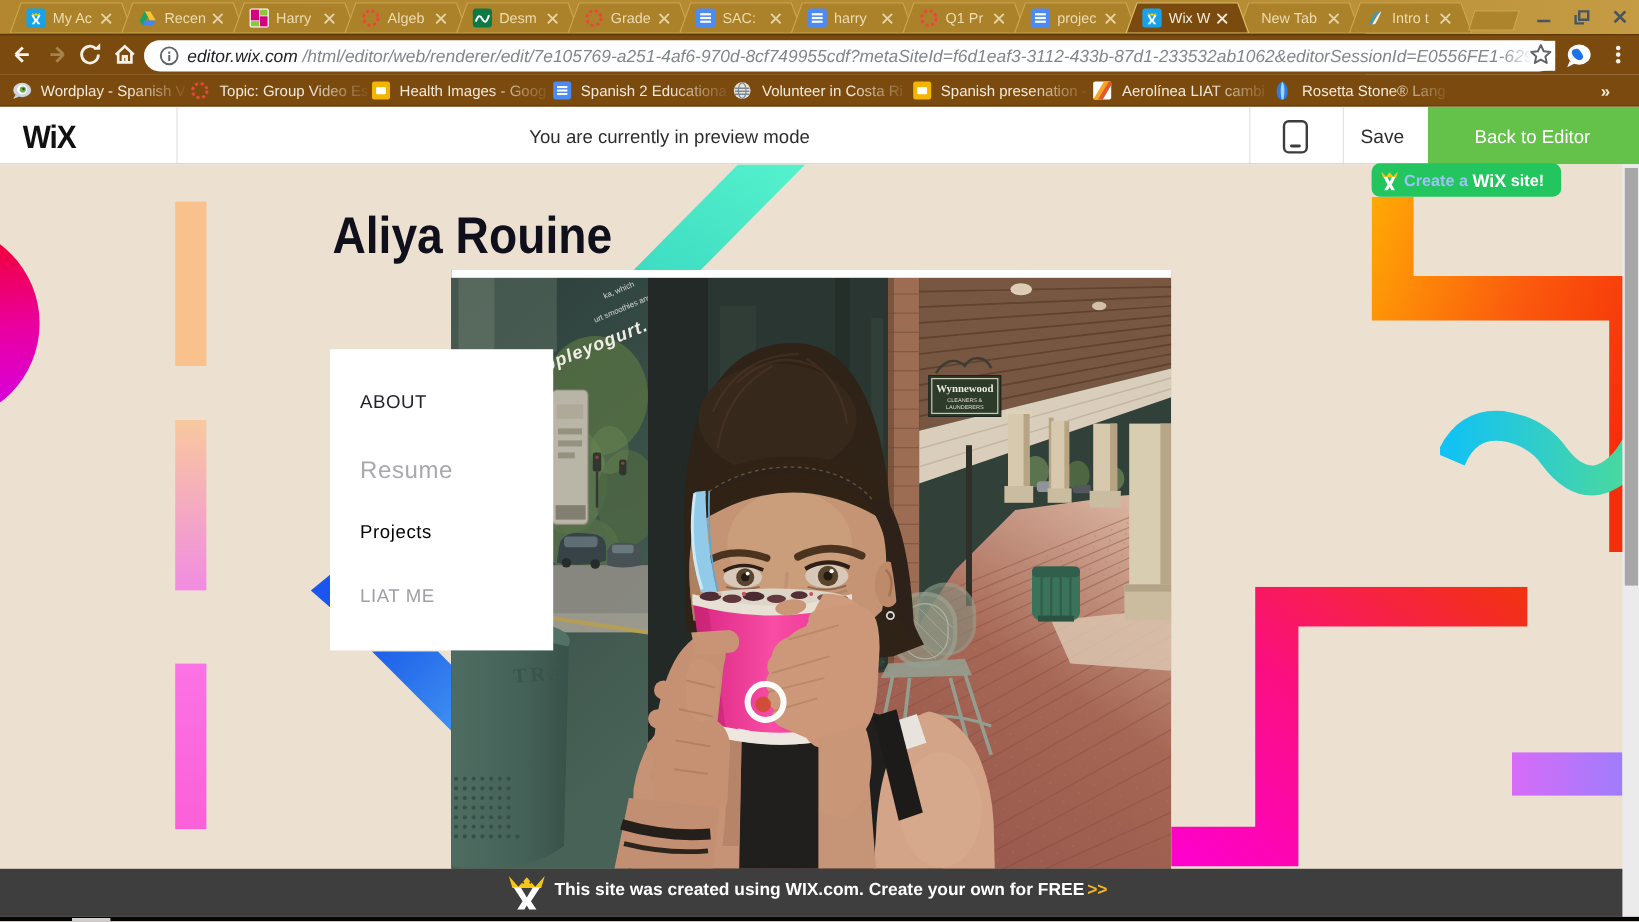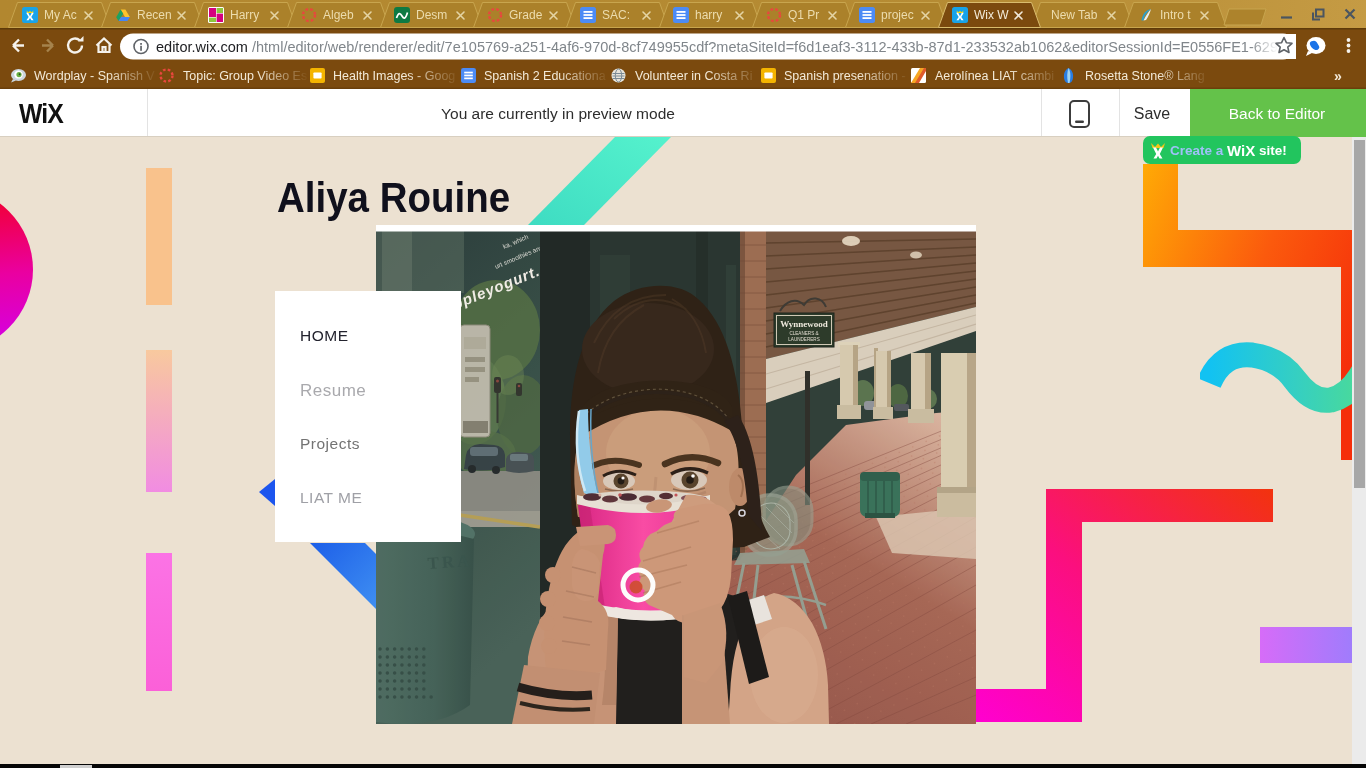--- a/index.html
+++ b/index.html
@@ -121,21 +121,21 @@
 </g>
 
 <g stroke="#4a5560" stroke-width="2.2" fill="none">
 <path d="M1281 17.5 L1292 17.5"></path>
 <path d="M1345.5 9.5 L1354.5 18.5 M1354.5 9.5 L1345.5 18.5"></path>
 </g>
 <path d="M1313 12.5 L1313 19.5 L1320 19.5 M1316 9.5 L1323.5 9.5 L1323.5 16.5 L1316 16.5 Z" stroke="#4a5560" stroke-width="2" fill="none"></path>
 </svg>
 </div>
 
-<div class="abs" id="toolbar" style="left:0;top:28px;width:1138px;height:34px;background:#7b4a0e;">
+<div class="abs" id="toolbar" style="left:0;top:28px;width:1138px;height:34px;background:#7b4a0e;font-style:italic;">
 <svg width="1366" height="34" viewBox="0 0 1366 34" style="position:absolute;left:0;top:0" xmlns="http://www.w3.org/2000/svg">
 <rect width="1366" height="34" fill="#7b4a0e"></rect>
 <rect width="1366" height="1.5" fill="#5e3a09"></rect>
 
 <path d="M24 17.5 L13 17.5 M13 17.5 L19 11.5 M13 17.5 L19 23.5" stroke="#f5f2ec" stroke-width="2.4" fill="none"></path>
 
 <path d="M42 17.5 L53 17.5 M53 17.5 L47 11.5 M53 17.5 L47 23.5" stroke="#a5834c" stroke-width="2.4" fill="none"></path>
 
 <path d="M82 17.5 A7 7 0 1 1 79.8 12.4" stroke="#f5f2ec" stroke-width="2.3" fill="none"></path>
 <path d="M83.5 8 L83.5 13.5 L78 13.5 Z" fill="#f5f2ec"></path>
@@ -540,23 +540,23 @@
 
 <path d="M148 440 L224 448 L218 499 L136 499 Z" fill="#c08a6c"></path>
 <path d="M142 462 Q180 473 216 470" stroke="#17120e" stroke-width="9" fill="none"></path>
 <path d="M144 478 Q180 487 214 484" stroke="#1f1811" stroke-width="4" fill="none"></path>
 <rect x="0" y="0" width="600" height="499" fill="#e6d2c4" opacity="0.07"></rect>
 
 <rect x="0" y="0" width="600" height="6.5" fill="#ffffff"></rect>
 </svg>
 
 <div class="abs" style="left:275px;top:154px;width:186px;height:251px;background:#ffffff"></div>
-<div class="abs" style="left:300px;top:190px;font-size:15.5px;color:#23232e;letter-spacing:0.5px">HOME</div>
-<div class="abs" style="left:300px;top:244px;font-size:17px;color:#a9a9ad;letter-spacing:0.5px">Resume</div>
-<div class="abs" style="left:300px;top:298px;font-size:15.5px;color:#737373;letter-spacing:0.5px">Projects</div>
+<div class="abs" style="left:300px;top:190px;font-size:15.5px;color:#23232e;letter-spacing:0.5px">ABOUT</div>
+<div class="abs" style="left:300px;top:244px;font-size:20px;color:#a9a9ad;letter-spacing:0.5px">Resume</div>
+<div class="abs" style="left:300px;top:298px;font-size:15.5px;color:#000000;letter-spacing:0.5px">Projects</div>
 <div class="abs" style="left:300px;top:352px;font-size:15.5px;color:#9fa0a6;letter-spacing:0.5px">LIAT ME</div>
 <svg class="abs" style="left:258px;top:341px" width="18" height="29" viewBox="0 0 18 29" xmlns="http://www.w3.org/2000/svg">
         <polygon points="1,14 17,1 17,28" fill="#1c55ee"></polygon>
       </svg>
 
 <svg class="abs" style="left:1143px;top:27px" width="223" height="296" viewBox="0 0 223 296" xmlns="http://www.w3.org/2000/svg">
 <defs>
           <linearGradient id="orangeg" x1="0" y1="0" x2="1" y2="0.55">
             <stop offset="0" stop-color="#ffaa05"></stop>
             <stop offset="0.55" stop-color="#fb5a0d"></stop>
@@ -596,18 +596,28 @@
 <path d="M10 12.5 L13 12.5 L15 16.5 L17 12.5 L20 12.5 L16.8 19 L19.5 23.5 L16.5 23.5 L15 20.8 L13.5 23.5 L10.5 23.5 L13.2 19 Z" fill="#ffffff" transform="translate(0,-1)"></path>
 <text x="27" y="19" font-family="Liberation Sans, sans-serif" font-size="13.5" font-weight="bold" fill="#9fc1f7">Create a</text>
 <text x="84" y="19.5" font-family="Liberation Sans, sans-serif" font-size="15" font-weight="bold" fill="#ffffff">WiX</text>
 <text x="116" y="19" font-family="Liberation Sans, sans-serif" font-size="13.5" font-weight="bold" fill="#ffffff">site!</text>
 </svg>
 </div>
 
 <div class="abs" style="left:1352px;top:0;width:14px;height:627px;background:#ebebeb;z-index:25"></div>
 <div class="abs" style="left:1353.5px;top:3px;width:11px;height:348px;background:#a7a7a7;z-index:26"></div>
 
+<div class="abs" style="left:0;top:587px;width:1366px;height:40px;background:#3e3e3e;z-index:20">
+<svg width="1366" height="40" viewBox="0 0 1366 40" xmlns="http://www.w3.org/2000/svg">
+<path d="M424 6 L432 15 L439 7 L446 15 L454 6 L451 16 L427 16 Z" fill="#f5c518"></path>
+<path d="M428 15.5 L434 15.5 L439 24 L444 15.5 L450 15.5 L442.5 27 L447 34 L441 34 L439 30.5 L437 34 L431 34 L435.5 27 Z" fill="#ffffff"></path>
+<circle cx="436" cy="11.5" r="0.9" fill="#3e3e3e"></circle>
+<circle cx="442" cy="11.5" r="0.9" fill="#3e3e3e"></circle>
+<text x="462" y="22" font-family="Liberation Sans, sans-serif" font-size="14.5" font-weight="bold" fill="#ffffff">This site was created using WIX.com. Create your own for FREE </text>
+<text x="906" y="22" font-family="Liberation Sans, sans-serif" font-size="14.5" font-weight="bold" fill="#f0b428">&gt;&gt;</text>
+</svg>
+</div>
 <div class="abs" style="left:0;top:627px;width:1366px;height:4px;background:#060606;z-index:21"></div>
 <div class="abs" style="left:60px;top:628px;width:32px;height:3px;background:#cfcfcf;z-index:22"></div>
 
 </div>
 
 </div>
 
 </body></html>

